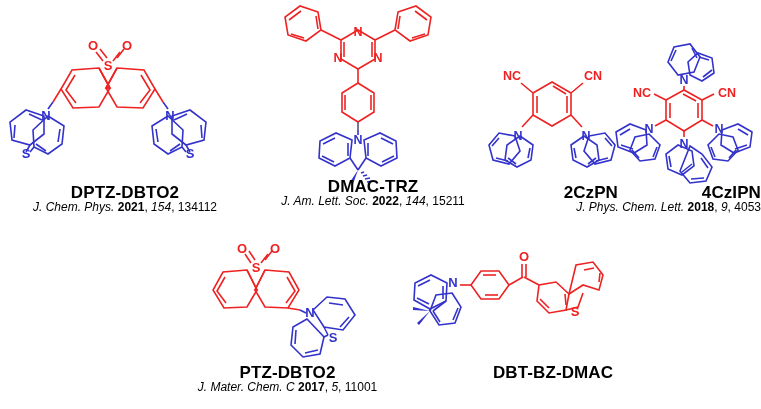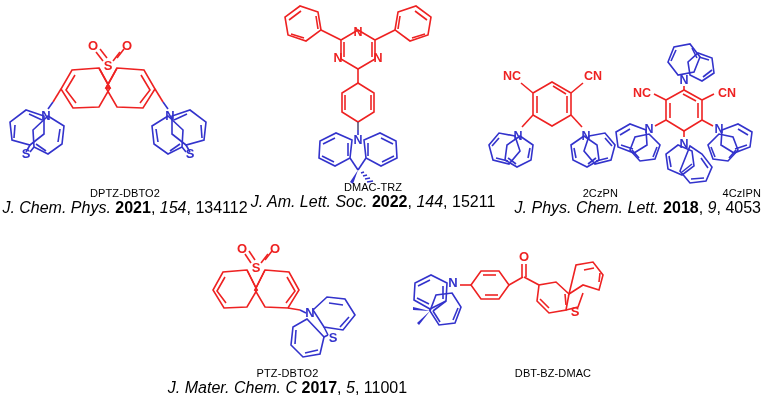--- a/index.html
+++ b/index.html
@@ -5,25 +5,25 @@
   html,body{margin:0;padding:0;}
   body{
     width:761px;height:409px;background:#ffffff;
     font-family:"Liberation Sans", sans-serif;
     position:relative;overflow:hidden;
   }
   .fig{position:absolute;left:0;top:0;width:761px;height:409px;}
   .mol{position:absolute;}
   .cap{position:absolute;text-align:center;}
   .name{
-    font-weight:normal;font-size:11px;color:#000;
+    font-weight:bold;font-size:17px;color:#000;
     letter-spacing:0.1px;white-space:nowrap;line-height:14px;
   }
   .cite{
-    font-size:16px;color:#000;white-space:nowrap;line-height:15px;
+    font-size:12px;color:#000;white-space:nowrap;line-height:15px;
     font-style:italic;
   }
   .cite .journal{font-style:italic;}
   .cite .year{font-style:normal;font-weight:bold;}
   .cite .vol{font-style:italic;}
   .cite .pages{font-style:normal;}
   .cite .sep{font-style:normal;}
   .pair-names{position:absolute;display:flex;}
   .pair-names .name{text-align:right;}
 </style>

